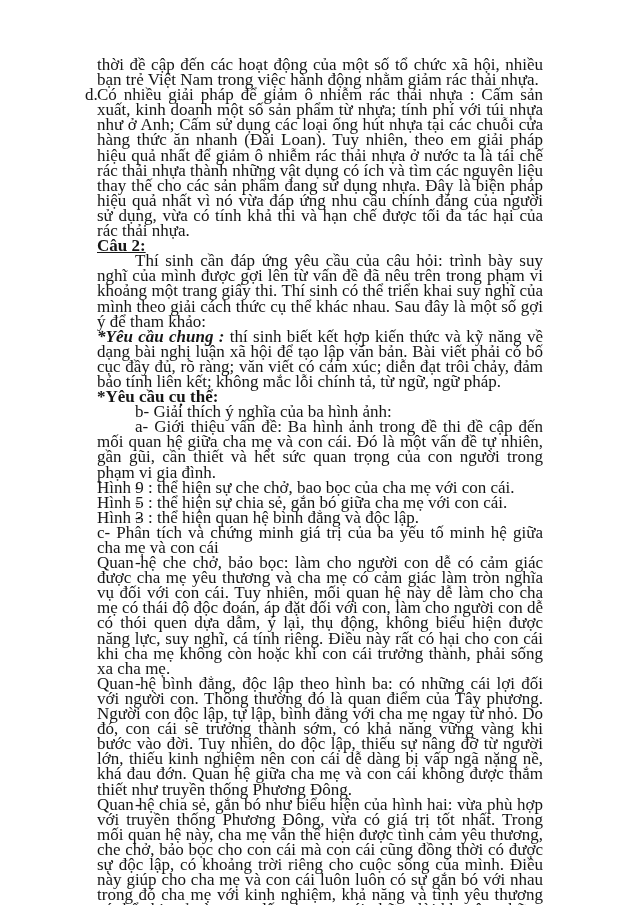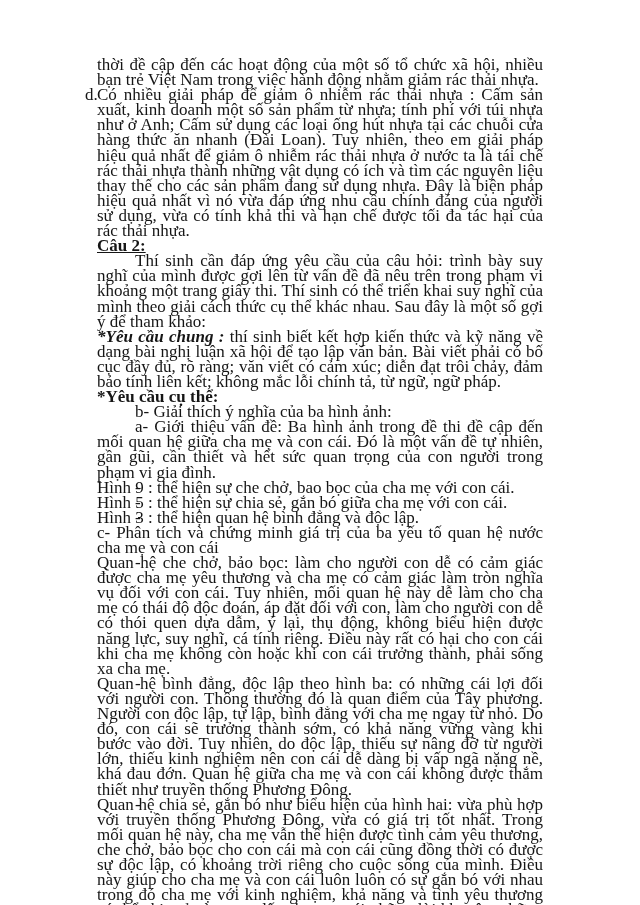--- a/index.html
+++ b/index.html
@@ -87,21 +87,21 @@
     <div class="bullet">
       <span class="dash">-</span>
       <span>Hình 5 : thể hiện sự chia sẻ, gắn bó giữa cha mẹ với con cái.</span>
     </div>
     <div class="bullet">
       <span class="dash">-</span>
       <span>Hình 3 : thể hiện quan hệ bình đẳng và độc lập.</span>
     </div>
   </div>
 
-  <p class="para-c">c- Phân tích và chứng minh giá trị của ba yếu tố quan hệ nước cha mẹ và con cái</p>
+  <p class="para-c">c- Phân tích và chứng minh giá trị của ba yếu tố minh hệ giữa cha mẹ và con cái</p>
 
   <div>
     <div class="bullet">
       <span class="dash">-</span>
       <span>Quan hệ che chở, bảo bọc: làm cho người con dễ có cảm giác được cha mẹ yêu thương và cha mẹ có cảm giác làm tròn nghĩa vụ đối với con cái. Tuy nhiên, mối quan hệ này dễ làm cho cha mẹ có thái độ độc đoán, áp đặt đối với con, làm cho người con dễ có thói quen dựa dẫm, ỷ lại, thụ động, không biểu hiện được năng lực, suy nghĩ, cá tính riêng. Điều này rất có hại cho con cái khi cha mẹ không còn hoặc khi con cái trưởng thành, phải sống xa cha mẹ.</span>
     </div>
     <div class="bullet">
       <span class="dash">-</span>
       <span>Quan hệ bình đẳng, độc lập theo hình ba: có những cái lợi đối với người con. Thông thường đó là quan điểm của Tây phương. Người con độc lập, tự lập, bình đẳng với cha mẹ ngay từ nhỏ. Do đó, con cái sẽ trưởng thành sớm, có khả năng vững vàng khi bước vào đời. Tuy nhiên, do độc lập, thiếu sự nâng đỡ từ người lớn, thiếu kinh nghiệm nên con cái dễ dàng bị vấp ngã nặng nề, khá đau đớn. Quan hệ giữa cha mẹ và con cái không được thắm thiết như truyền thống Phương Đông.</span>
     </div>

